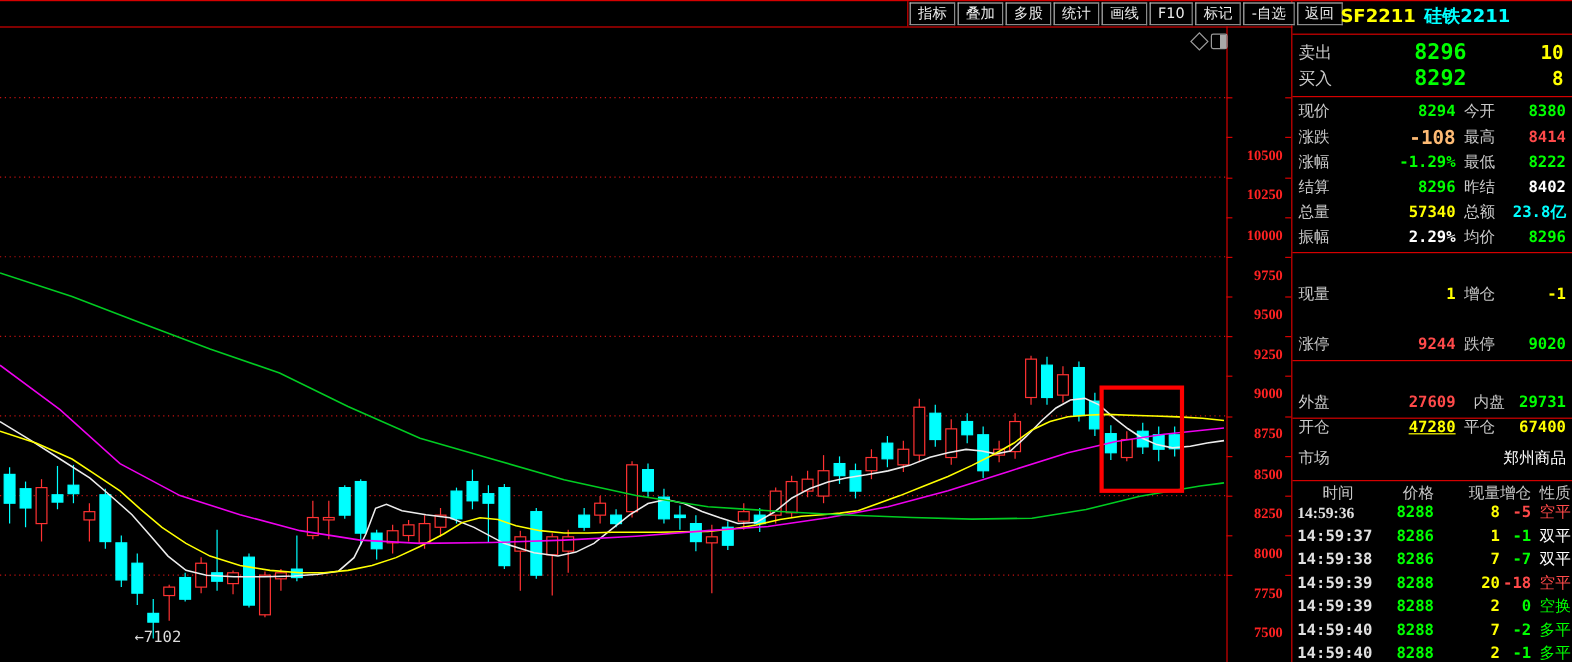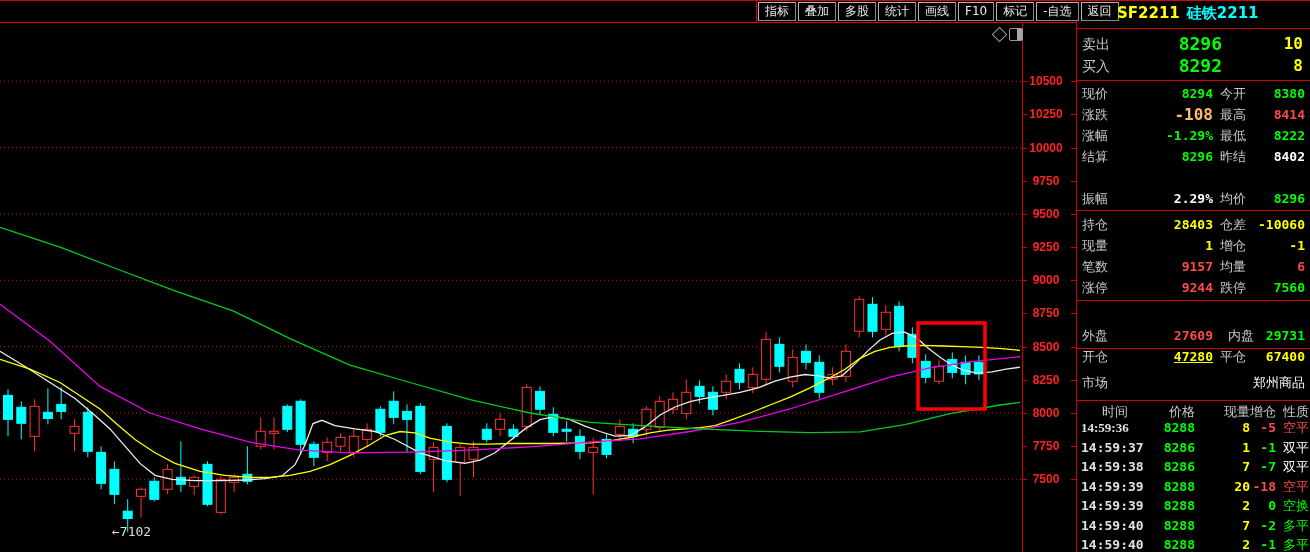--- a/index.html
+++ b/index.html
@@ -18,22 +18,22 @@
   
   .chart{position:absolute;left:0;top:22px;width:1022px;height:530px;}
   .low-note{position:absolute;left:112px;top:524px;color:#dcdcdc;font-size:13px;
             font-family:"DejaVu Sans Mono",monospace;}
   .diamond{position:absolute;left:994px;top:29px;width:9px;height:9px;border:1px solid #9a9a9a;
            transform:rotate(45deg);}
   .wicon{position:absolute;left:1009px;top:28px;width:12px;height:11px;border:1px solid #9a9a9a;
          border-radius:2px;background:linear-gradient(to right,#000 55%,#a8a8a8 55%);}
   
   .axis{position:absolute;left:1022px;top:22px;width:54px;height:530px;}
-  .axis-label{position:absolute;right:7px;width:46px;text-align:center;color:#ff2222;
-              font-size:12px;font-weight:bold;font-family:Liberation Sans, sans-serif;line-height:14px;}
+  .axis-label{position:absolute;right:7px;width:46px;text-align:right;color:#ff2222;
+              font-size:12px;font-weight:bold;font-family:Liberation Serif, serif;line-height:14px;margin-top:48px;}
   .tick{position:absolute;height:1px;width:5px;background:#d40000;}
   
   .panel{position:absolute;left:1077px;top:0;width:233px;height:552px;font-size:13px;}
   .prow{position:absolute;left:0;width:233px;height:20px;line-height:20px;white-space:nowrap;}
   .lbl{position:absolute;color:#c9c9c9;}
   .num{position:absolute;text-align:right;font-weight:bold;font-family:"DejaVu Sans Mono",monospace;}
   .cjk{font-family:"DejaVu Sans",sans-serif;}
   .tape-cell{position:absolute;font-family:"DejaVu Sans Mono",monospace;font-weight:bold;}
 </style>
 </head>
@@ -305,49 +305,43 @@
         <span class="num" style="left: 36px; width: 100px; font-size: 13px; color: rgb(0, 255, 0);">-1.29%</span>
         <span class="lbl cjk" style="left: 143px;">最低</span>
         <span class="num" style="left: 176px; width: 52px; font-size: 13px; color: rgb(0, 255, 0);">8222</span>
       </div>
       <div class="prow" style="top: 147px;">
         <span class="lbl cjk" style="left: 5px;">结算</span>
         <span class="num" style="left: 36px; width: 100px; font-size: 13px; color: rgb(0, 255, 0);">8296</span>
         <span class="lbl cjk" style="left: 143px;">昨结</span>
         <span class="num" style="left: 176px; width: 52px; font-size: 13px; color: rgb(255, 255, 255);">8402</span>
       </div>
+      <div class="prow" style="top: 168px;">
+        <span class="lbl cjk" style="left: 5px;">总量</span>
+        <span class="num" style="left: 36px; width: 100px; font-size: 13px; color: rgb(255, 255, 0);">57340</span>
+        <span class="lbl cjk" style="left: 143px;">总额</span>
+        <span class="num" style="left: 176px; width: 52px; font-size: 13px; color: rgb(0, 255, 255);">23.8亿</span>
+      </div>
       <div class="prow" style="top: 189px;">
         <span class="lbl cjk" style="left: 5px;">振幅</span>
         <span class="num" style="left: 36px; width: 100px; font-size: 13px; color: rgb(255, 255, 255);">2.29%</span>
         <span class="lbl cjk" style="left: 143px;">均价</span>
         <span class="num" style="left: 176px; width: 52px; font-size: 13px; color: rgb(0, 255, 0);">8296</span>
       </div>
-      <div class="prow" style="top: 215px;">
-        <span class="lbl cjk" style="left: 5px;">持仓</span>
-        <span class="num" style="left: 36px; width: 100px; font-size: 13px; color: rgb(255, 255, 0);">28403</span>
-        <span class="lbl cjk" style="left: 143px;">仓差</span>
-        <span class="num" style="left: 176px; width: 52px; font-size: 13px; color: rgb(255, 255, 0);">-10060</span>
-      </div>
       <div class="prow" style="top: 236px;">
         <span class="lbl cjk" style="left: 5px;">现量</span>
         <span class="num" style="left: 36px; width: 100px; font-size: 13px; color: rgb(255, 255, 0);">1</span>
         <span class="lbl cjk" style="left: 143px;">增仓</span>
         <span class="num" style="left: 176px; width: 52px; font-size: 13px; color: rgb(255, 255, 0);">-1</span>
       </div>
-      <div class="prow" style="top: 257px;">
-        <span class="lbl cjk" style="left: 5px;">笔数</span>
-        <span class="num" style="left: 36px; width: 100px; font-size: 13px; color: rgb(255, 74, 74);">9157</span>
-        <span class="lbl cjk" style="left: 143px;">均量</span>
-        <span class="num" style="left: 176px; width: 52px; font-size: 13px; color: rgb(255, 74, 74);">6</span>
-      </div>
       <div class="prow" style="top: 278px;">
         <span class="lbl cjk" style="left: 5px;">涨停</span>
         <span class="num" style="left: 36px; width: 100px; font-size: 13px; color: rgb(255, 74, 74);">9244</span>
         <span class="lbl cjk" style="left: 143px;">跌停</span>
-        <span class="num" style="left: 176px; width: 52px; font-size: 13px; color: rgb(0, 255, 0);">7560</span>
+        <span class="num" style="left: 176px; width: 52px; font-size: 13px; color: rgb(0, 255, 0);">9020</span>
       </div>
       <div class="prow" style="top: 305px; margin-top: 42px;">
         <span class="lbl cjk" style="left: 5px;">开仓</span>
         <span class="num" style="left: 36px; width: 100px; font-size: 13px; color: rgb(255, 255, 0); text-decoration: underline;">47280</span>
         <span class="lbl cjk" style="left: 143px;">平仓</span>
         <span class="num" style="left: 176px; width: 52px; font-size: 13px; color: rgb(255, 255, 0);">67400</span>
       </div>
       <div class="prow" style="top: 326px;">
         <span class="lbl cjk" style="left: 5px;">外盘</span>
         <span class="num" style="left: 36px; width: 100px; font-size: 13px; color: rgb(255, 74, 74);">27609</span>

